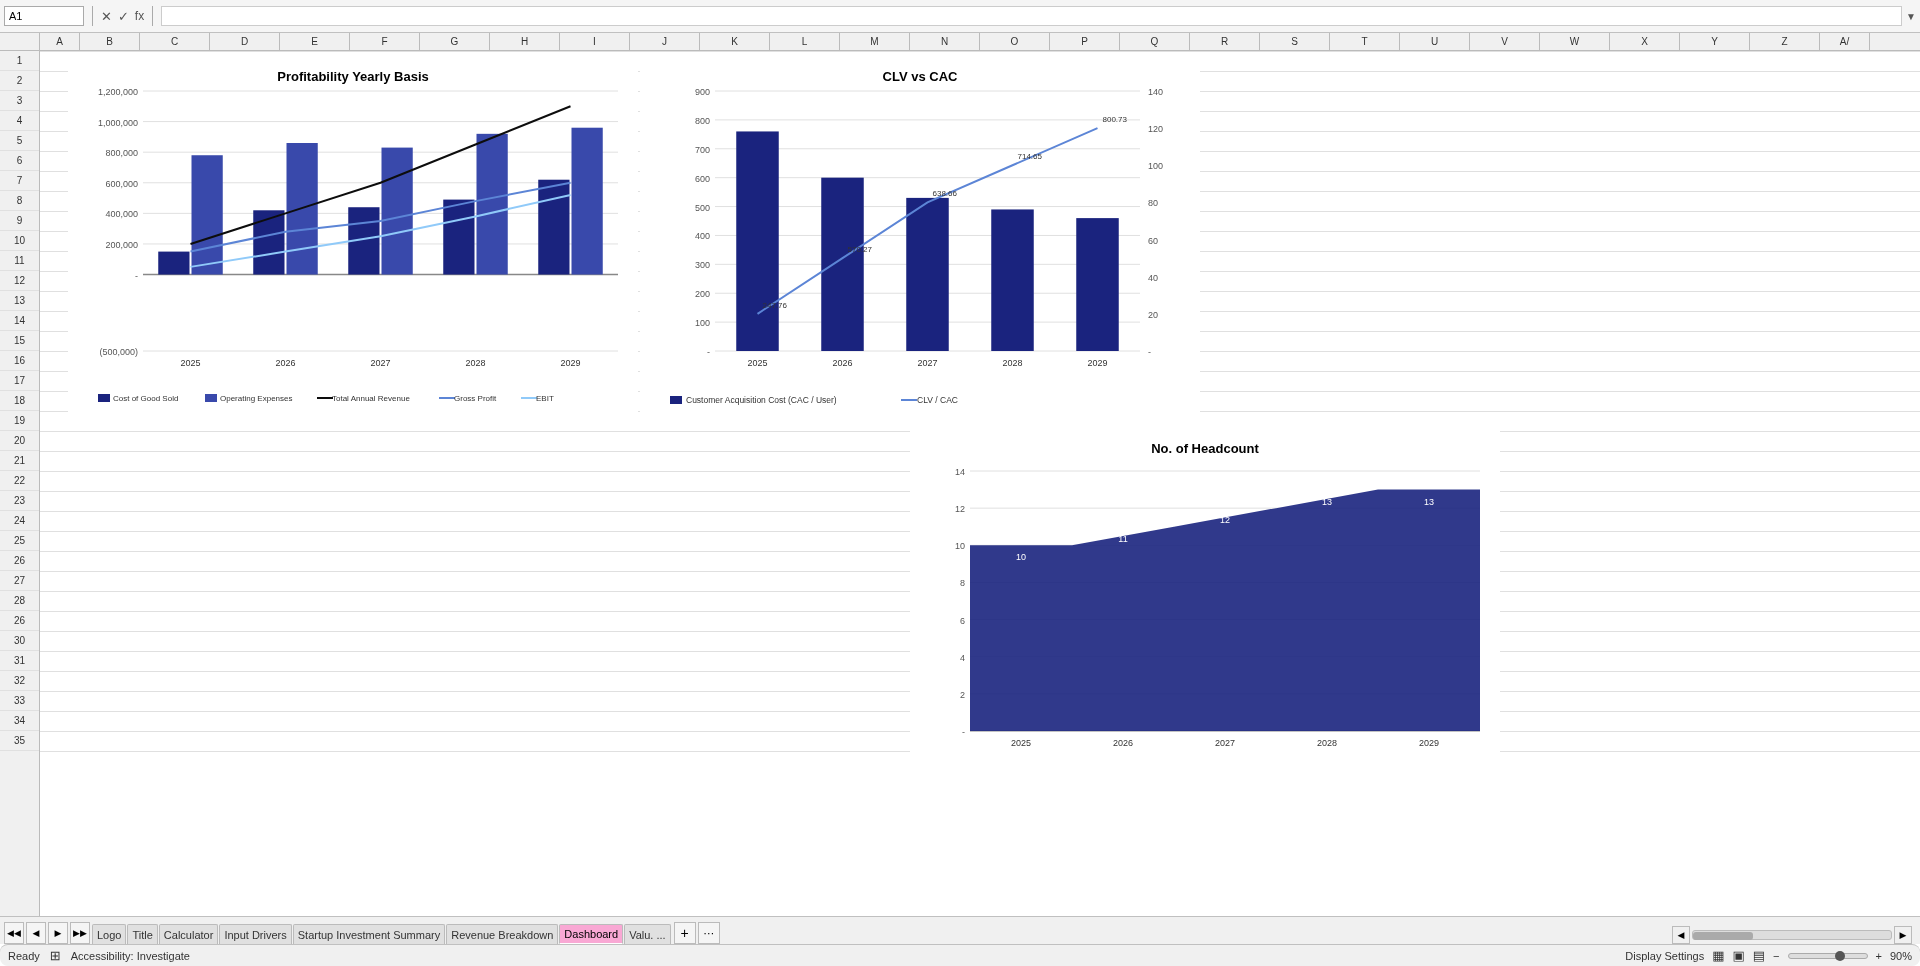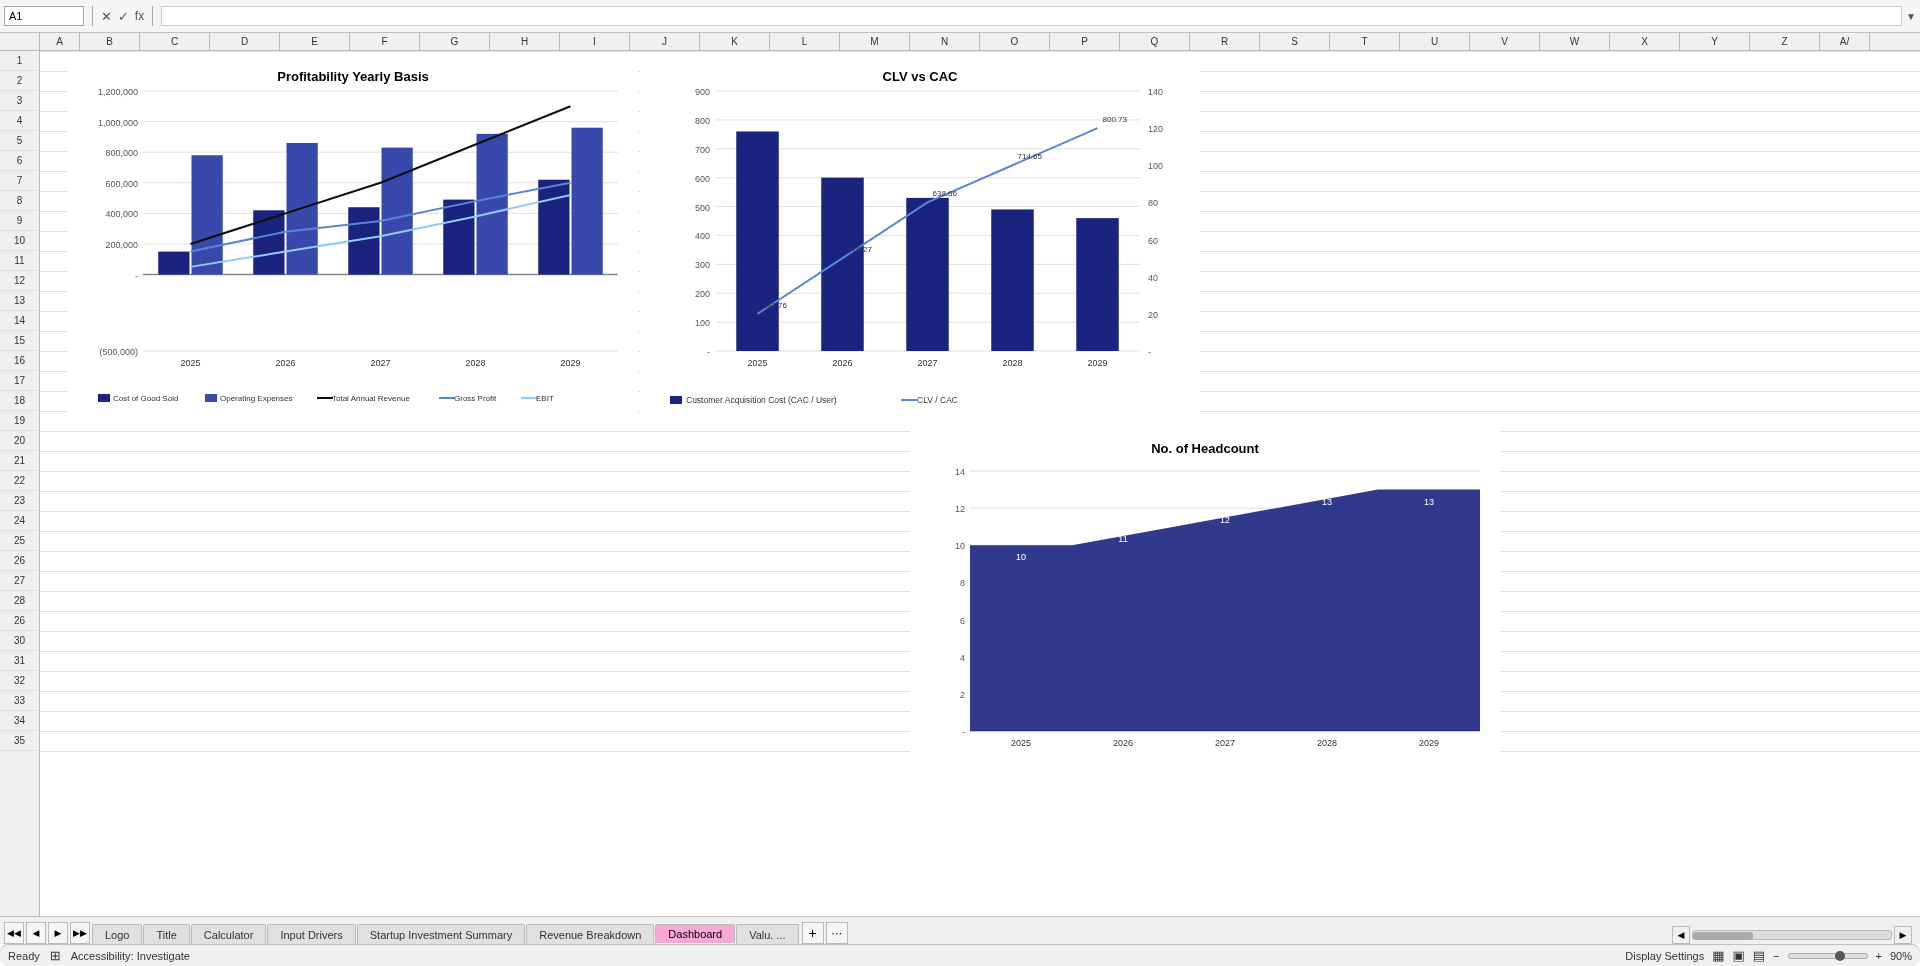--- a/index.html
+++ b/index.html
@@ -135,21 +135,21 @@
       background: #f5f5f5;
       cursor: pointer;
       display: flex;
       align-items: center;
       justify-content: center;
       font-size: 9px;
       margin-right: 2px;
     }
     .sheet-tab {
       height: 20px;
-      padding: 0 12px;
+      padding: 0 4px;
       border: 1px solid #bbb;
       border-bottom: none;
       background: #e0e0e0;
       cursor: pointer;
       display: flex;
       align-items: center;
       font-size: 11px;
       color: #333;
       margin-right: 1px;
       border-radius: 2px 2px 0 0;

